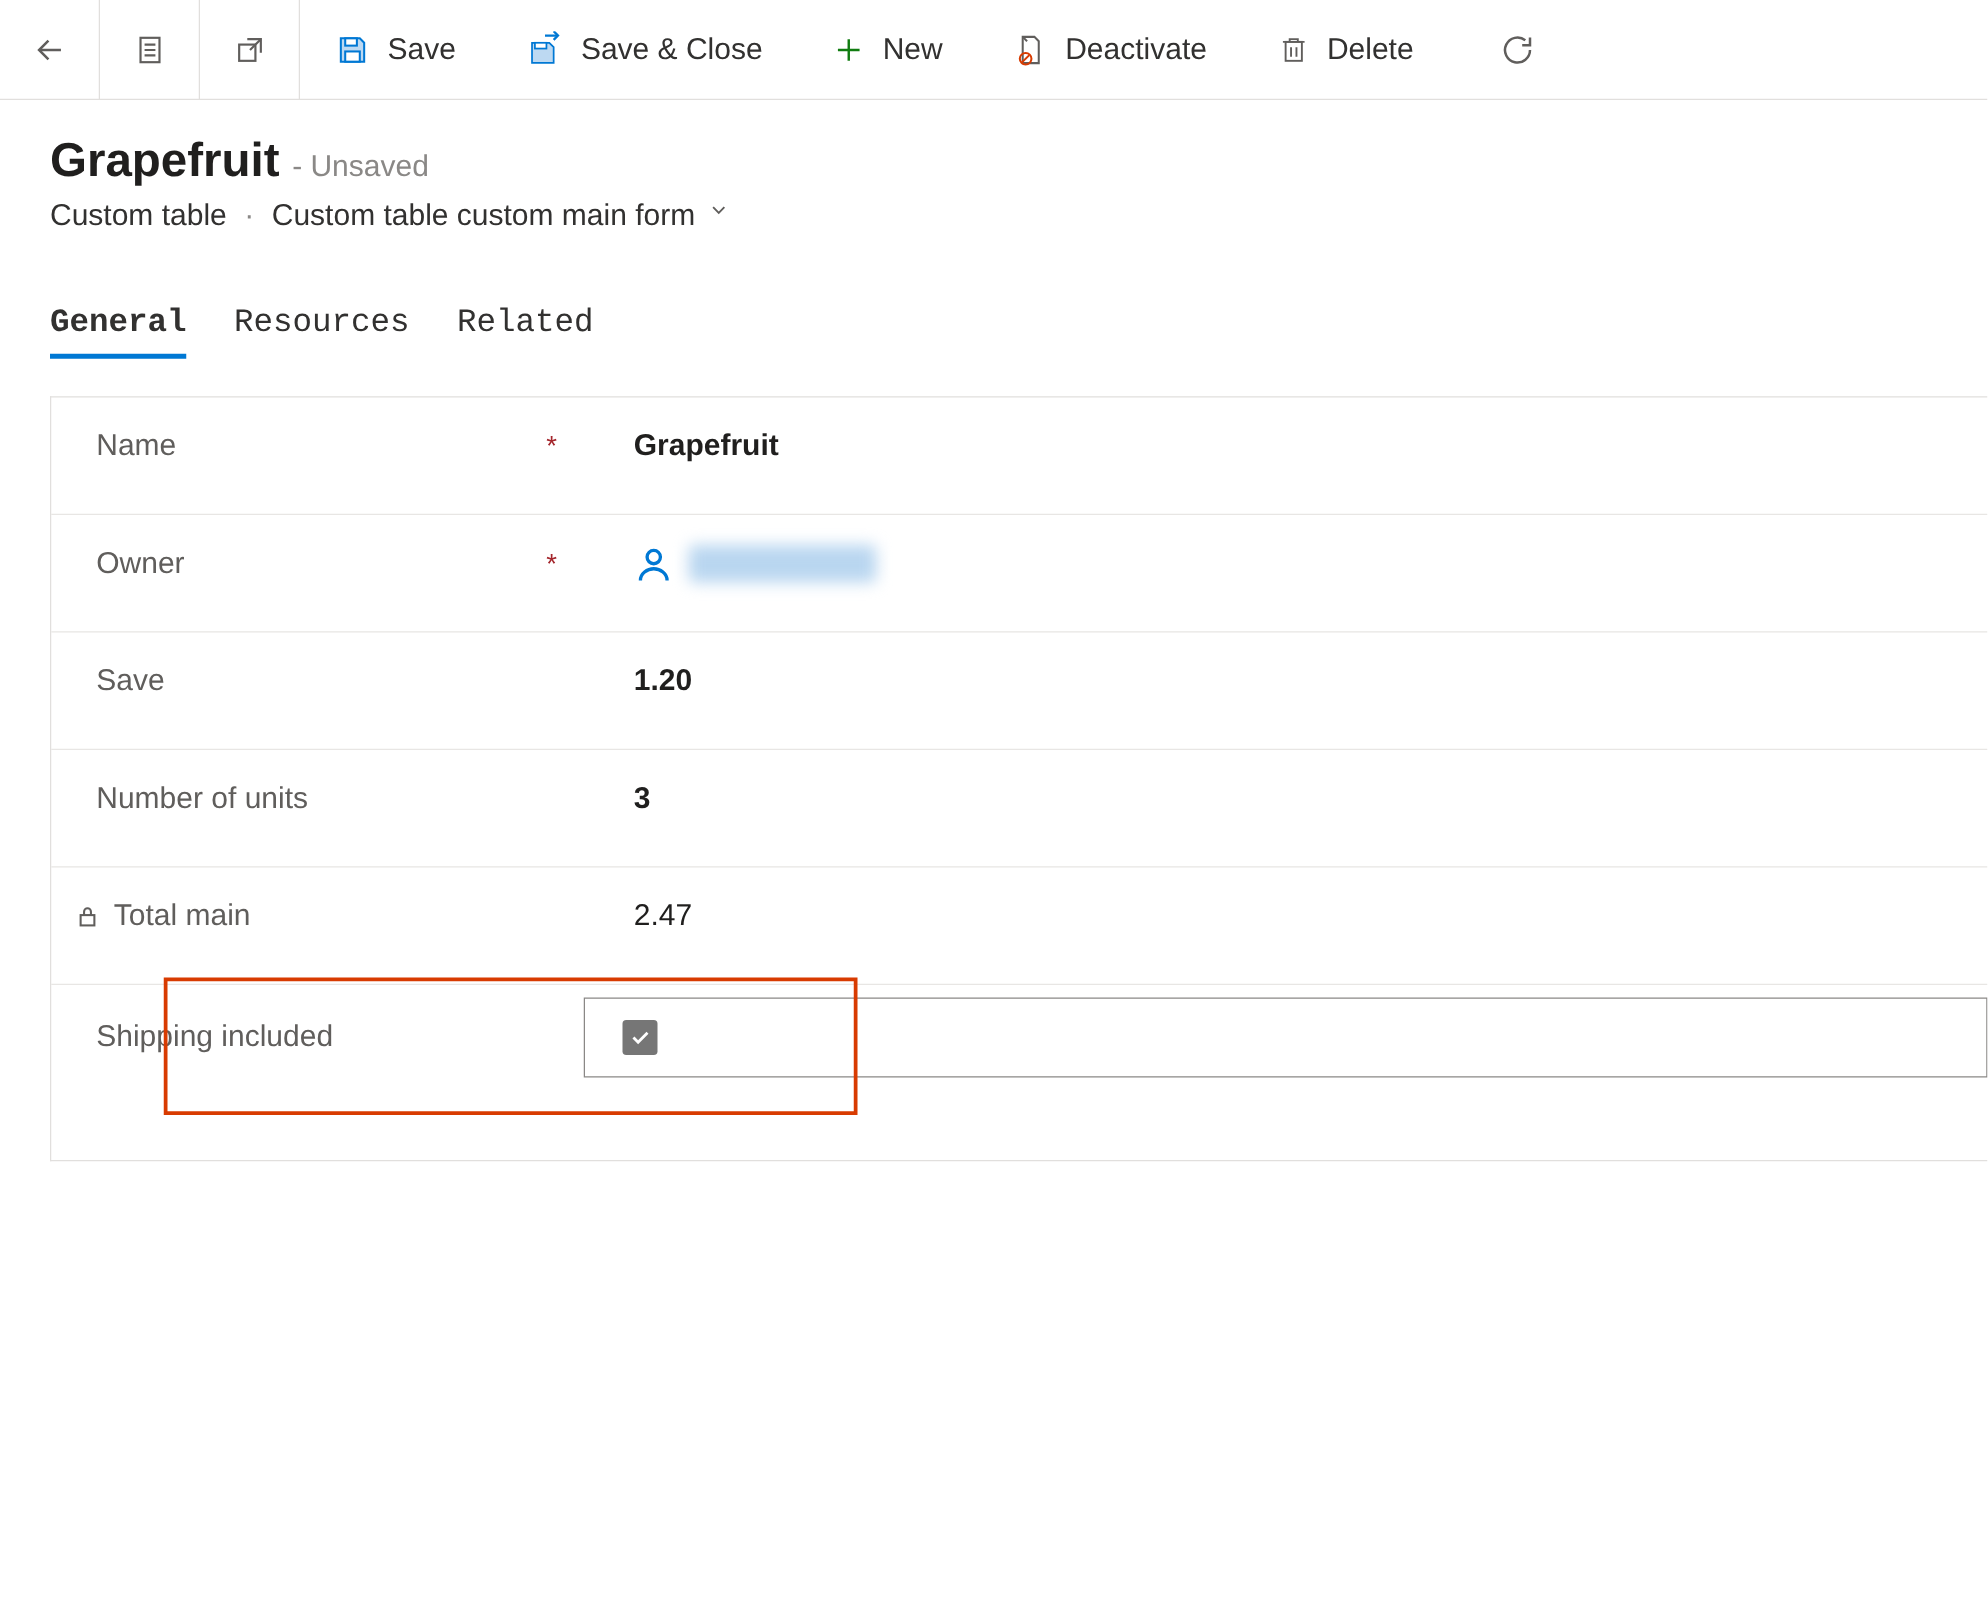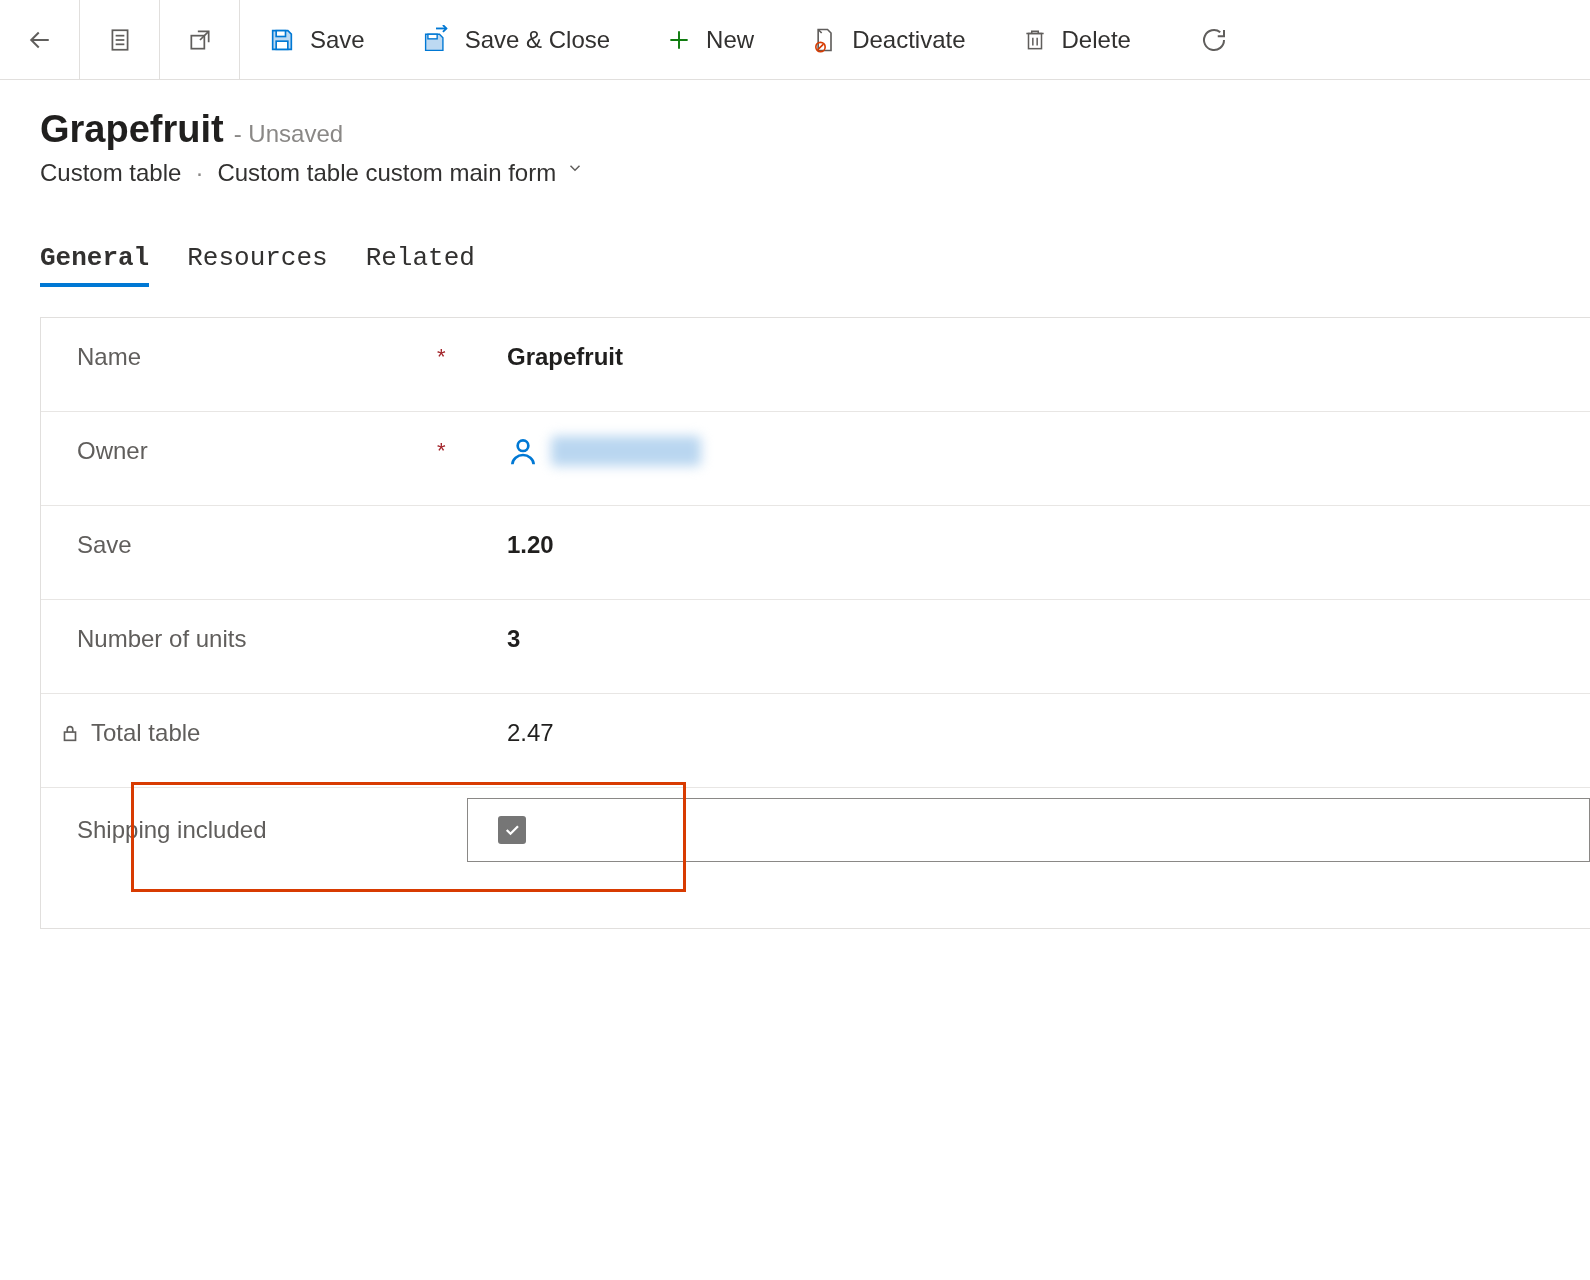--- a/index.html
+++ b/index.html
@@ -344,21 +344,21 @@
   </div>
 
   <div class="field-row" style="padding-left:18px;">
     <div class="field-label-wrap" style="width:378px;">
       <span class="lock-icon">
         <svg width="22" height="22" viewBox="0 0 24 24" fill="none" stroke="#605e5c" stroke-width="1.8">
             <rect x="6" y="11" width="12" height="9"></rect>
             <path d="M9 11V8a3 3 0 0 1 6 0v3"></path>
           </svg>
       </span>
-      <span>Total table</span>
+      <span>Total main</span>
     </div>
     <span class="required" style="width:30px"></span>
     <div class="field-value normal">2.47</div>
   </div>
 
   <div class="field-row no-border-bottom highlight-box" style="min-height:100px;">
     <div class="highlight-overlay"></div>
     <div class="field-label-wrap">
       <span>Shipping included</span>
     </div>

